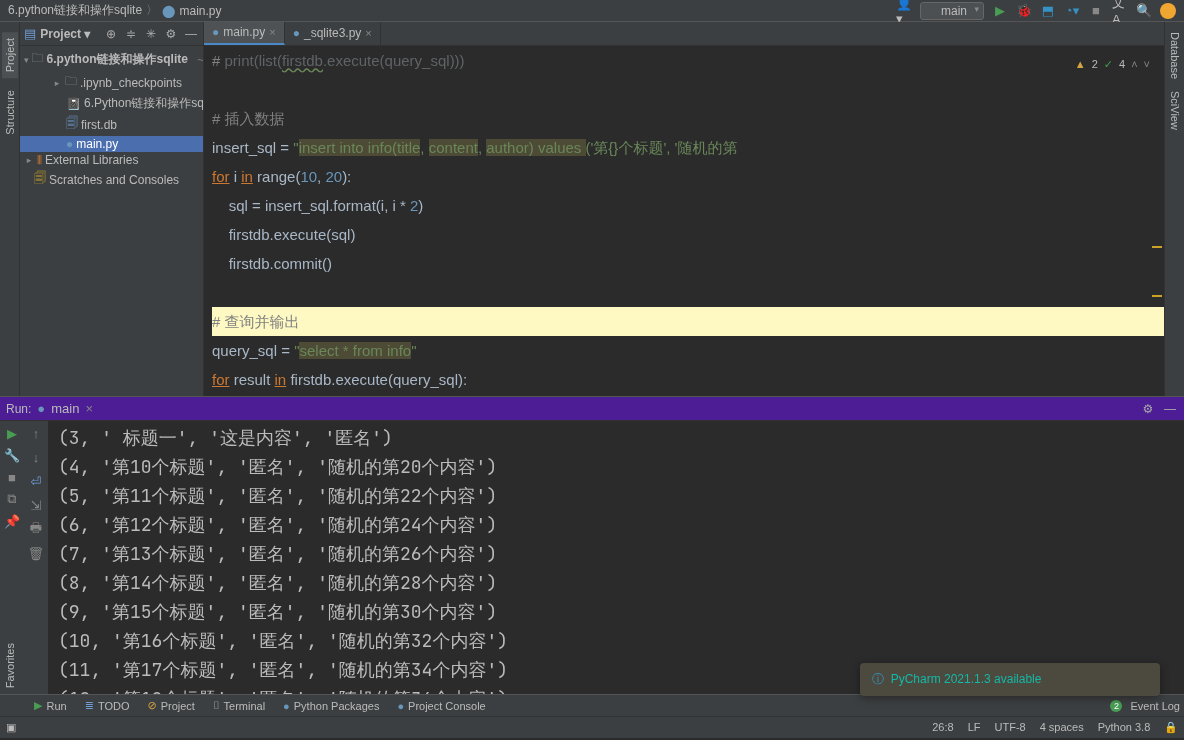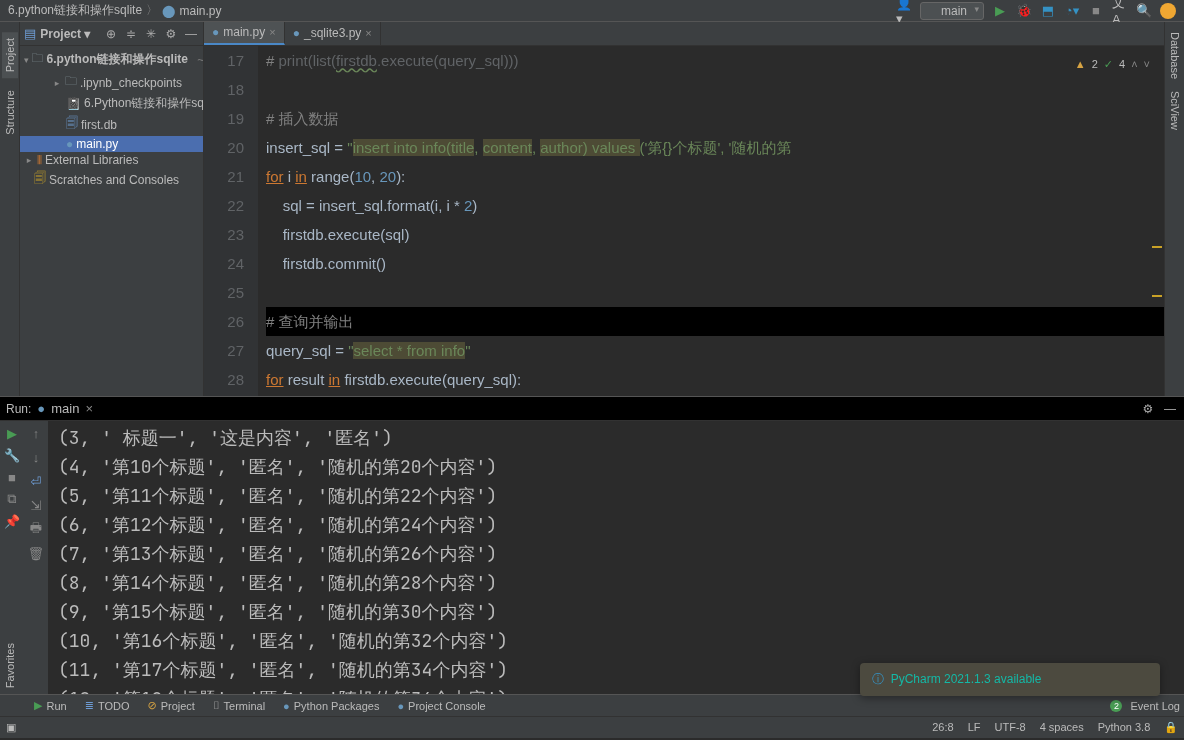--- a/index.html
+++ b/index.html
@@ -31,26 +31,26 @@
 .editorarea{flex:1;display:flex;flex-direction:column;background:#2b2b2b;overflow:hidden;}
 .tabs{height:24px;background:#3c3f41;display:flex;align-items:flex-end;border-bottom:1px solid #323232;}
 .tab{padding:4px 8px;font-size:12px;display:flex;align-items:center;gap:4px;border-right:1px solid #323232;cursor:pointer;height:24px;}
 .tab.active{background:#4e5254;border-bottom:2px solid #4a88c7;}
 .tab .close{color:#888;font-size:11px;}
 .editor{flex:1;display:flex;overflow:hidden;position:relative;font-family:"JetBrains Mono",Menlo,Consolas,monospace;font-size:15px;line-height:29px;}
 .gutter{background:#313335;color:#606366;width:54px;text-align:right;padding-top:0;padding-right:14px;user-select:none;}
 .gl{height:29px;}
 .code{flex:1;padding-left:8px;white-space:pre;overflow:hidden;color:#a9b7c6;}
 .cl{height:29px;}
-.cl.curline{background:#000000;}
+.cl.curline{background:#fef9c3;}
 .kw{color:#cc7832;text-decoration:underline;} .str{color:#6a8759;} .num{color:#6897bb;} .cm{color:#808080;} .hh{background:#4d4b35;}
 .insp{position:absolute;top:4px;right:14px;font-size:11px;color:#bbb;display:flex;gap:6px;align-items:center;}
 .warn{color:#d6a343;} .tick{color:#499c54;}
 .runpanel{height:298px;border-top:1px solid #555;background:#2b2b2b;display:flex;flex-direction:column;}
-.runhead{height:24px;background:#000000;display:flex;align-items:center;padding:0 6px;gap:6px;border-bottom:1px solid #323232;}
+.runhead{height:24px;background:#4c1d95;display:flex;align-items:center;padding:0 6px;gap:6px;border-bottom:1px solid #323232;}
 .runhead .lbl{font-size:12px;color:#bbb;}
 .runbody{flex:1;display:flex;overflow:hidden;}
 .runtool{width:24px;background:#3c3f41;display:flex;flex-direction:column;align-items:center;padding-top:4px;gap:6px;}
 .runtool2{width:24px;background:#3c3f41;display:flex;flex-direction:column;align-items:center;padding-top:4px;gap:8px;}
 .console{flex:1;padding:2px 10px;font-family:"JetBrains Mono",Menlo,Consolas,monospace;font-size:18px;line-height:29px;color:#bbb;white-space:pre;overflow:hidden;}
 .toolwin{height:22px;background:#3c3f41;border-top:1px solid #555;display:flex;align-items:center;padding:0 4px;gap:2px;font-size:11px;}
 .twbtn{padding:2px 8px;display:flex;align-items:center;gap:4px;cursor:pointer;}
 .twbtn .tic{font-size:11px;}
 .status{height:22px;background:#3c3f41;border-top:1px solid #323232;display:flex;align-items:center;padding:0 6px;font-size:11px;gap:12px;}
 .status .right{margin-left:auto;display:flex;gap:14px;}
@@ -143,35 +143,20 @@
           <span>main.py</span>
           <span class="close">×</span>
       </div>
       <div class="tab">
         <span class="fileIcon">●</span>
           <span>_sqlite3.py</span>
           <span class="close">×</span>
       </div>
     </div>
     <div class="editor">
-      <div class="gutter" id="gutter">
-          <div class="gl">17</div>
-          <div class="gl">18</div>
-          <div class="gl">19</div>
-          <div class="gl">20</div>
-          <div class="gl">21</div>
-          <div class="gl">22</div>
-          <div class="gl">23</div>
-          <div class="gl">24</div>
-          <div class="gl">25</div>
-          <div class="gl">26</div>
-          <div class="gl">27</div>
-          <div class="gl">28</div>
-          <div class="gl">29</div>
-        </div>
       <div class="code" id="code"><div class="cl"><span class="cm"># </span><span style="color:#606366">print(list(</span><span style="color:#606366;text-decoration:underline wavy #6a8759">firstdb</span><span style="color:#606366">.execute(query_sql)))</span></div><div class="cl"></div><div class="cl"><span class="cm"># 插入数据</span></div><div class="cl">insert_sql = <span class="str">"</span><span class="str hh">insert into info(title</span><span class="str">, </span><span class="str hh">content</span><span class="str">, </span><span class="str hh">author) values </span><span class="str">(</span><span class="str">'第{}个标题'</span><span class="str">, </span><span class="str">'随机的第</span></div><div class="cl"><span class="kw">for</span> i <span class="kw">in</span> range(<span class="num">10</span>, <span class="num">20</span>):</div><div class="cl">    sql = insert_sql.format(i, i * <span class="num">2</span>)</div><div class="cl">    firstdb.execute(sql)</div><div class="cl">    firstdb.commit()</div><div class="cl"></div><div class="cl curline"><span class="cm"># 查询并输出</span></div><div class="cl">query_sql = <span class="str">"</span><span class="str hh">select * from info</span><span class="str">"</span></div><div class="cl"><span class="kw">for</span> result <span class="kw">in</span> firstdb.execute(query_sql):</div><div class="cl" style="opacity: 0.6;">    print(result)</div></div>
       <div class="insp">
         <span class="warn">▲</span>
           <span>2</span>
         <span class="tick">✓</span>
           <span>4</span>
         <span style="color:#888">˄</span>
         <span style="color:#888">˅</span>
       </div>
       <div class="minscroll">

